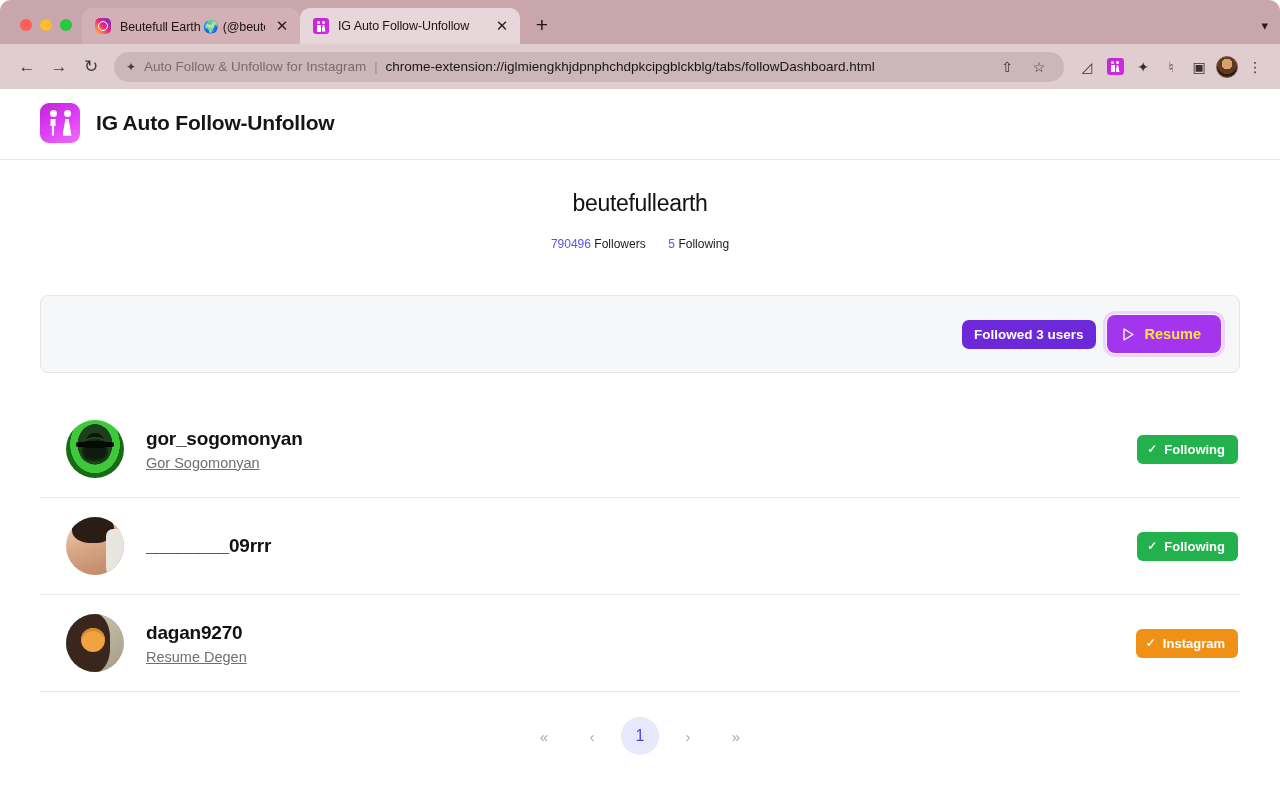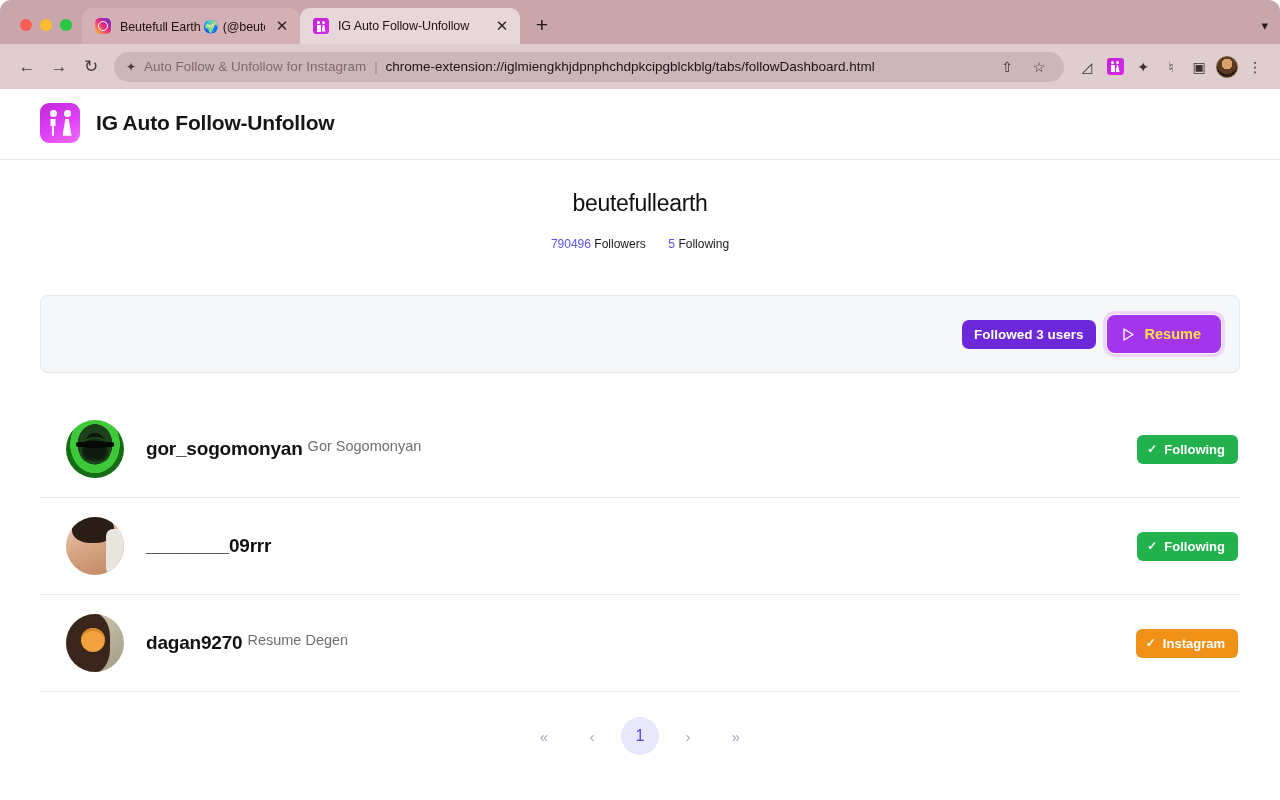--- a/index.html
+++ b/index.html
@@ -189,25 +189,25 @@
   .ua-hijab { background: linear-gradient(150deg,#cfcab5 0%,#b7b09a 55%,#a39b84 100%); }
   .ua-hijab::before {
     content: ""; position: absolute; left: -2px; top: -2px;
     width: 46px; height: 62px; border-radius: 55% 40% 40% 45%; background: #3a261d;
   }
   .ua-hijab::after {
     content: ""; position: absolute; left: 15px; top: 14px;
     width: 24px; height: 24px; border-radius: 50%; background: #f0a33f;
     box-shadow: inset 0 3px 0 #d8892c;
   }
-  .user-meta { display: flex; flex-direction: row; gap: 5px; min-width: 0; flex: 1; }
+  .user-meta { display: flex; flex-direction: column; gap: 5px; min-width: 0; flex: 1; }
   .user-handle {
     font-size: 19px; font-weight: 700; color: #111; letter-spacing: -0.2px;
   }
-  .user-fullname { font-size: 14.5px; color: #6f6f6f; }
+  .user-fullname { font-size: 14.5px; color: #6f6f6f; text-decoration: underline; }
   .status-pill {
     border-radius: 6px; font-size: 13px; font-weight: 700; color: #fff;
     padding: 7px 13px 7px 10px; display: inline-flex; align-items: center; gap: 7px;
     white-space: nowrap;
   }
   .pill-following { background: #22b14c; }
   .pill-requested { background: #ef9116; }
   .check-glyph { font-size: 12px; line-height: 1; opacity: .95; }
 
   .pagination {

